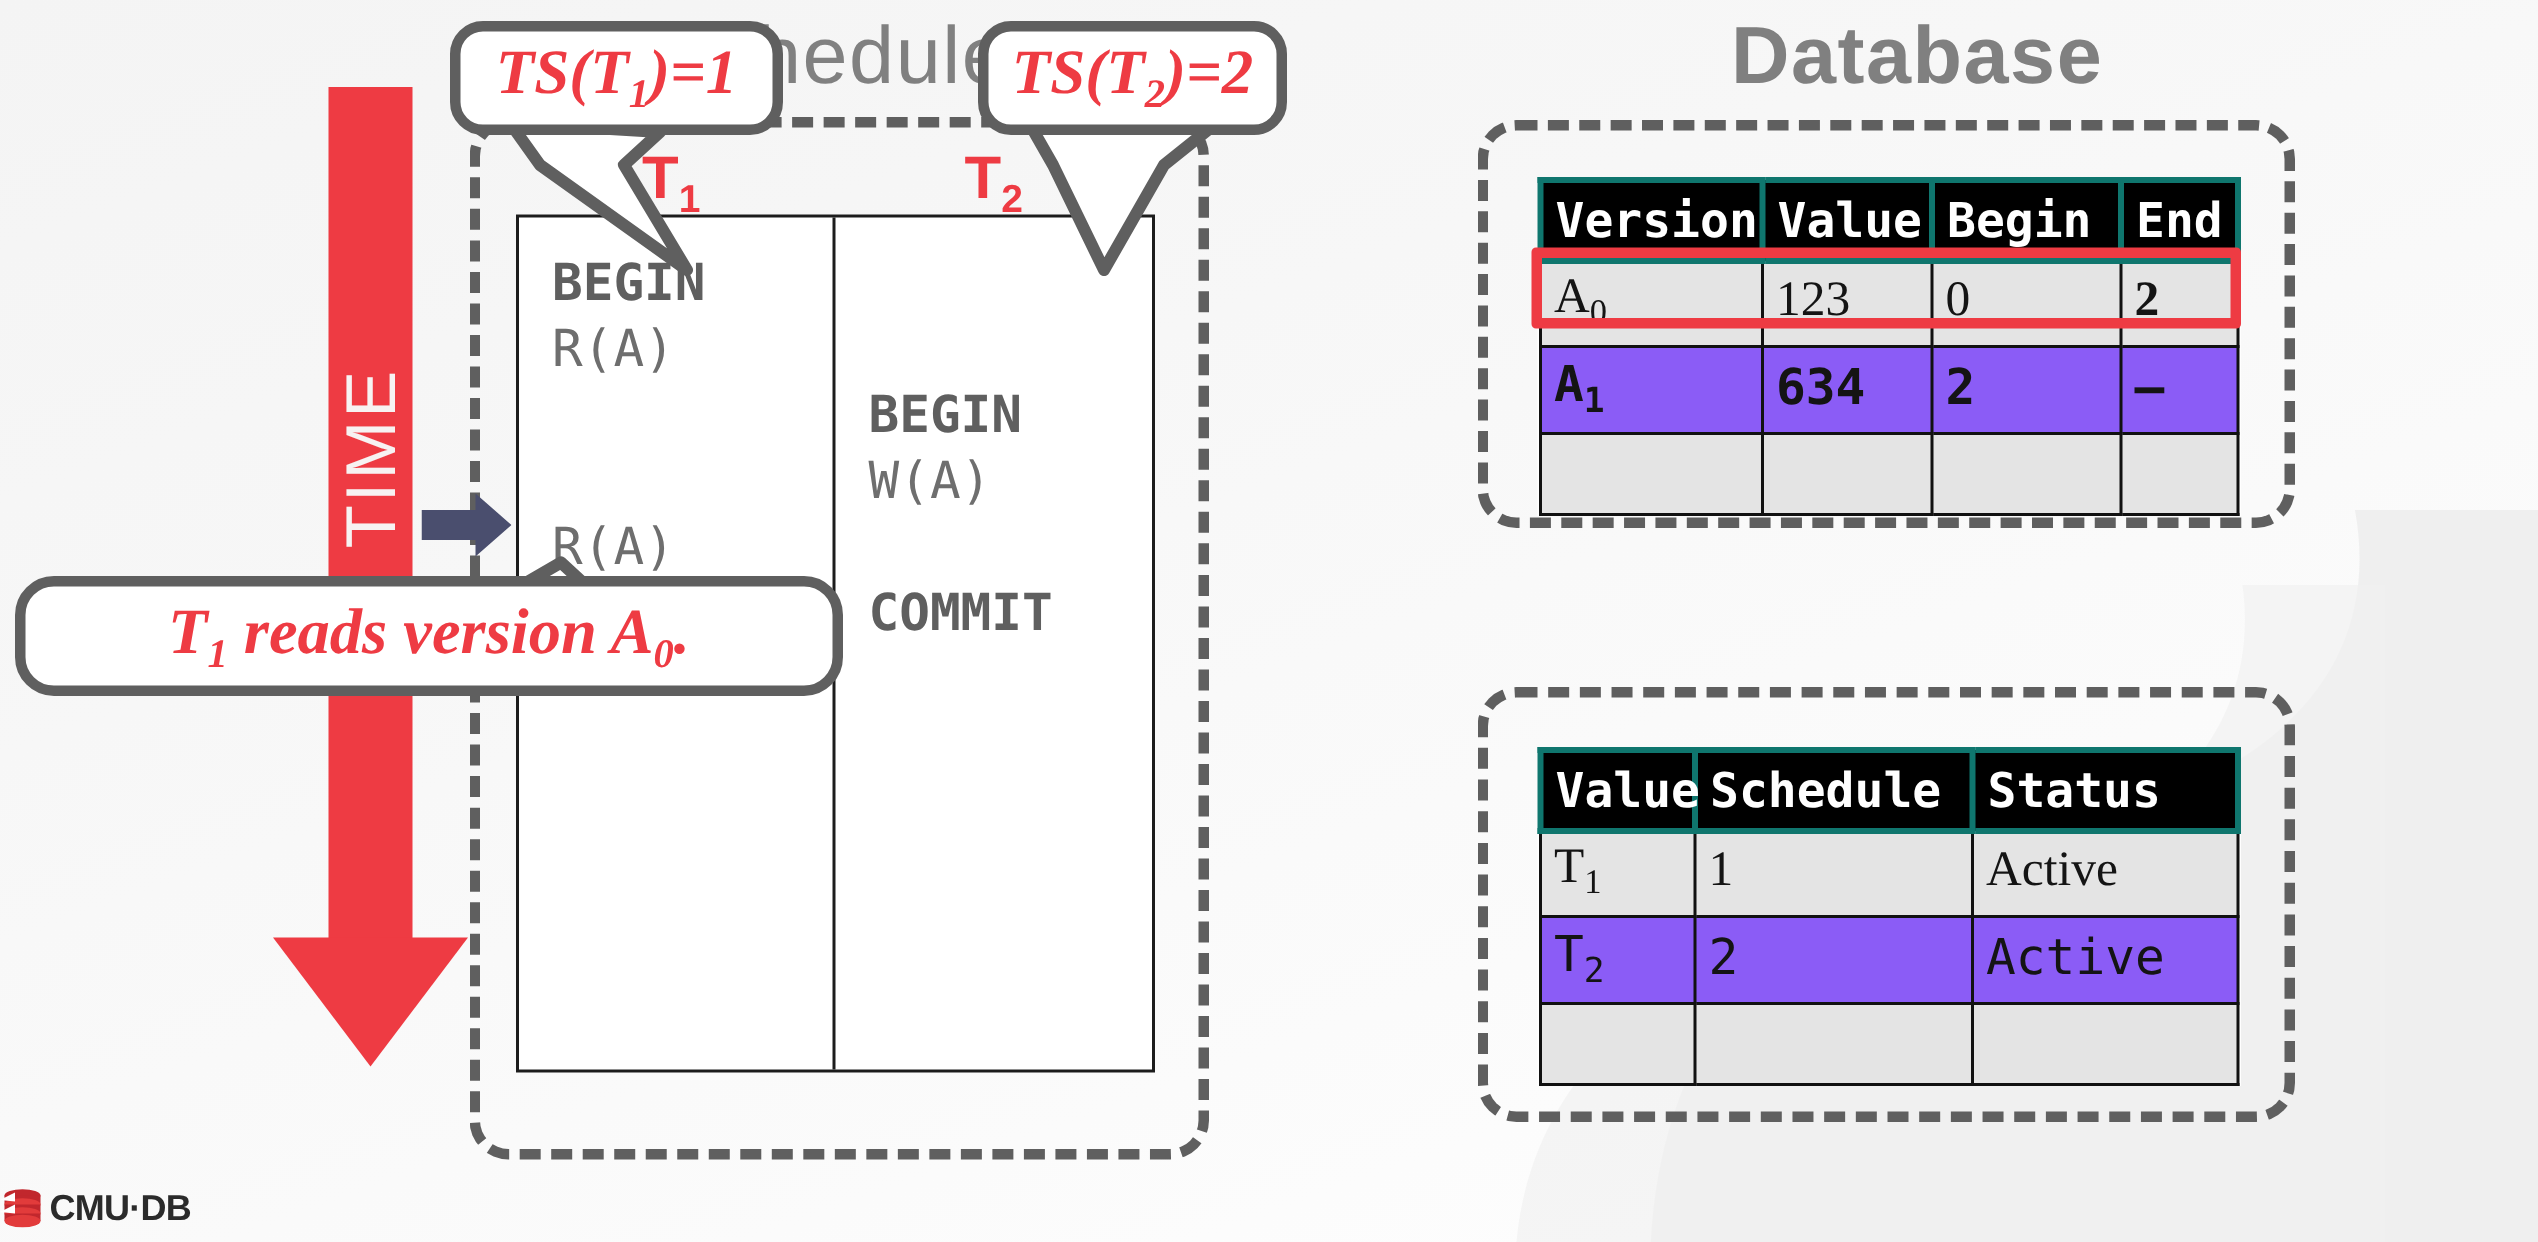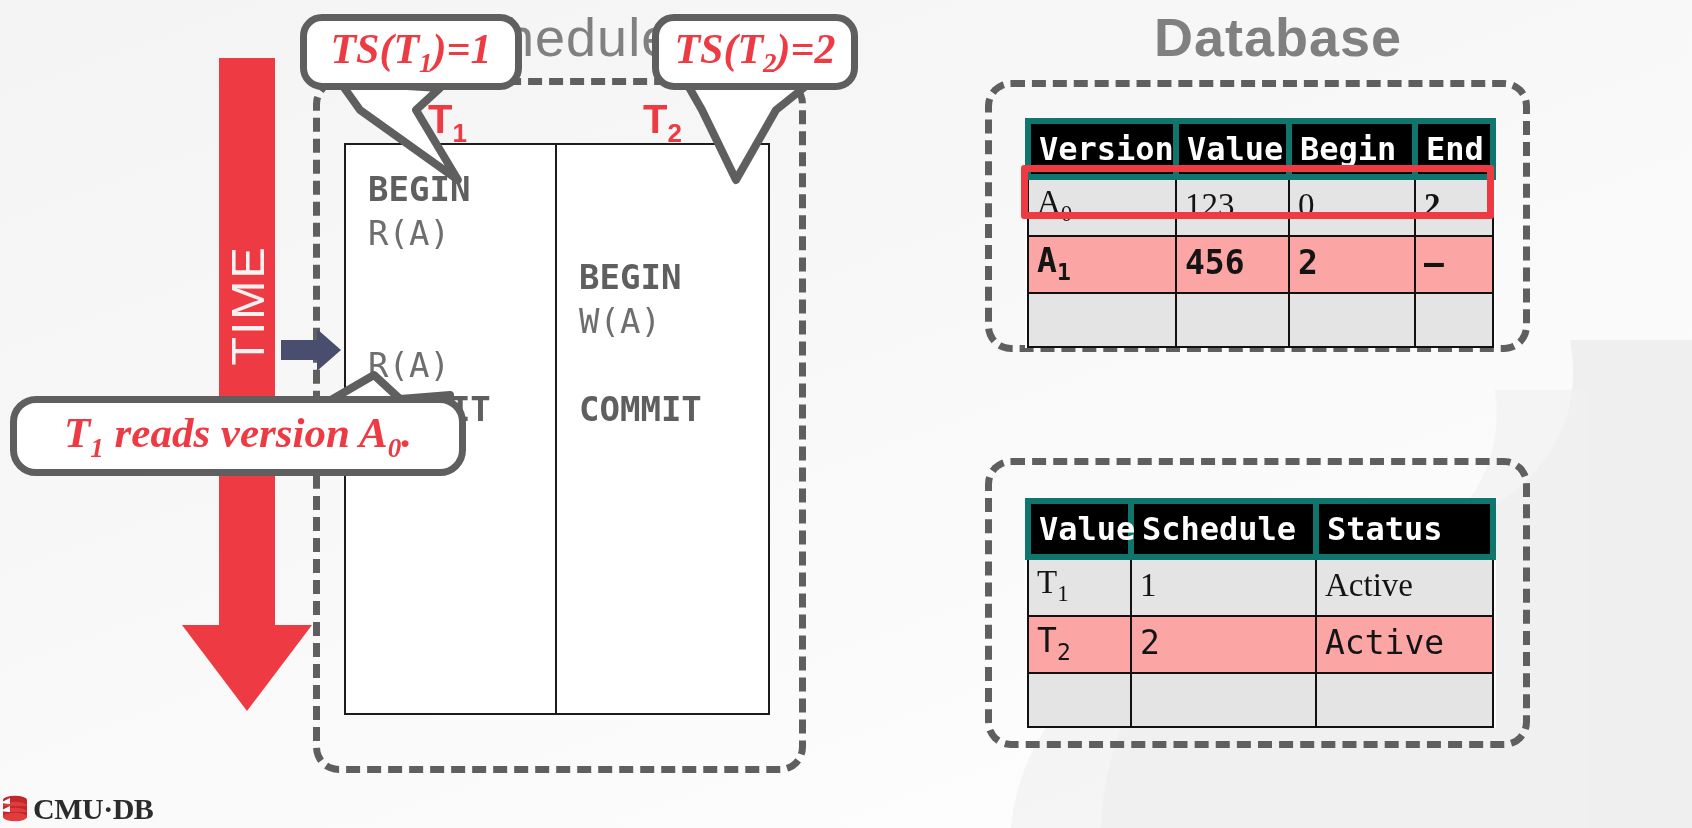--- a/index.html
+++ b/index.html
@@ -156,21 +156,21 @@
     font-weight: bold;
     font-style: italic;
     white-space: nowrap;
   }
   #bubble-ts1 { left: 300px; top: 14px; width: 222px; height: 76px; }
   #bubble-ts2 { left: 652px; top: 14px; width: 206px; height: 76px; }
   #bubble-ts1 .bubble-text, #bubble-ts2 .bubble-text { font-size: 42px; }
   .bubble-text sub { font-size: 27px; }
 
   #bubble-reads {
-    left: 10px; top: 396px; width: 456px; height: 80px;
+    left: 10px; top: 384px; width: 552px; height: 80px;
     border-radius: 26px;
   }
   #bubble-reads .bubble-text { font-size: 43px; }
 
   .bubble-tail { position: absolute; z-index: 29; }
 
   
   .data-table {
     position: absolute;
     border-collapse: collapse;
@@ -179,35 +179,35 @@
     table-layout: fixed;
   }
   .data-table th {
     background: #000000;
     color: #ffffff;
     font-size: 32px;
     font-weight: bold;
     text-align: left;
     padding: 6px 0 6px 8px;
     font-family: "DejaVu Sans Mono", monospace;
-    border: 6px solid #0f766e;
+    border: 4px solid #0f766e;
     white-space: nowrap;
   }
   .data-table td {
     border: 2px solid #111111;
     font-size: 33px;
     color: #141414;
     padding: 4px 0 8px 8px;
     height: 40px;
     vertical-align: middle;
     white-space: nowrap;
   }
   .data-table td sub { font-size: 23px; }
   .row-shaded td { background: #e4e4e4; font-family: Liberation Serif, serif; }
-  .row-plain td { background: #fca5a5; }
+  .row-plain td { background: #8b5cf6; }
   .cell-red { color: #ee3b43; font-weight: bold; }
 
   #database-table { left: 1025px; top: 118px; width: 465px; }
   #database-table col.c1 { width: 148px; }
   #database-table col.c2 { width: 113px; }
   #database-table col.c3 { width: 126px; }
   #database-table col.c4 { width: 78px; }
 
   #txn-status-table { left: 1025px; top: 498px; width: 465px; }
   #txn-status-table col.c1 { width: 103px; }
@@ -231,22 +231,22 @@
   
   #cmudb-logo {
     position: absolute;
     left: 0px;
     top: 792px;
     display: flex;
     align-items: center;
     gap: 3px;
   }
   #cmudb-logo-text {
-    font-family: Liberation Serif, serif;
-    font-size: 30px;
+    font-family: Liberation Sans, sans-serif;
+    font-size: 24px;
     font-weight: bold;
     color: #2b2b2b;
     letter-spacing: -0.5px;
   }
 </style>
 </head>
 <body>
 
 <div id="slide">
 
@@ -337,21 +337,21 @@
     </thead>
     <tbody>
       <tr class="row-shaded">
         <td><span>A</span><sub>0</sub></td>
         <td>123</td>
         <td>0</td>
         <td class="cell-red">2</td>
       </tr>
       <tr class="row-plain">
         <td class="cell-red"><span>A</span><sub>1</sub></td>
-        <td class="cell-red">456</td>
+        <td class="cell-red">634</td>
         <td class="cell-red">2</td>
         <td class="cell-red">–</td>
       </tr>
       <tr class="row-shaded">
         <td></td>
         <td></td>
         <td></td>
         <td></td>
       </tr>
     </tbody>

